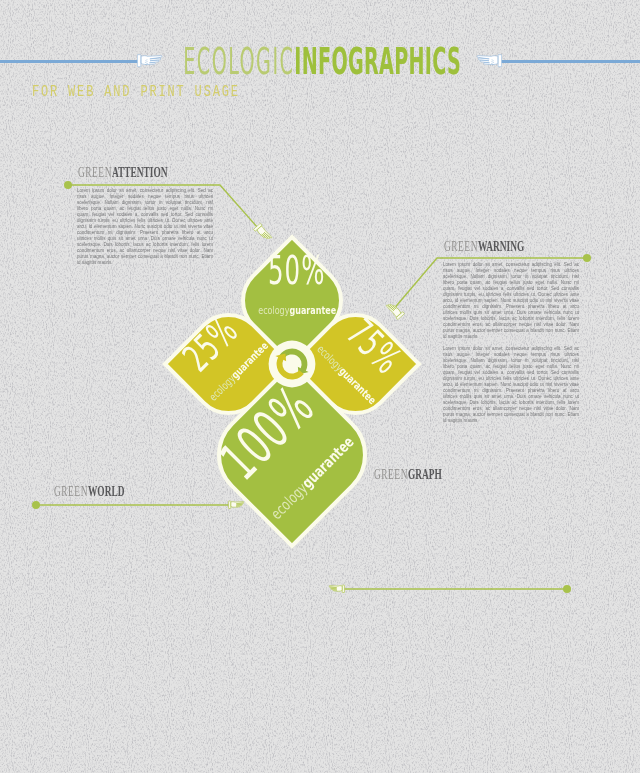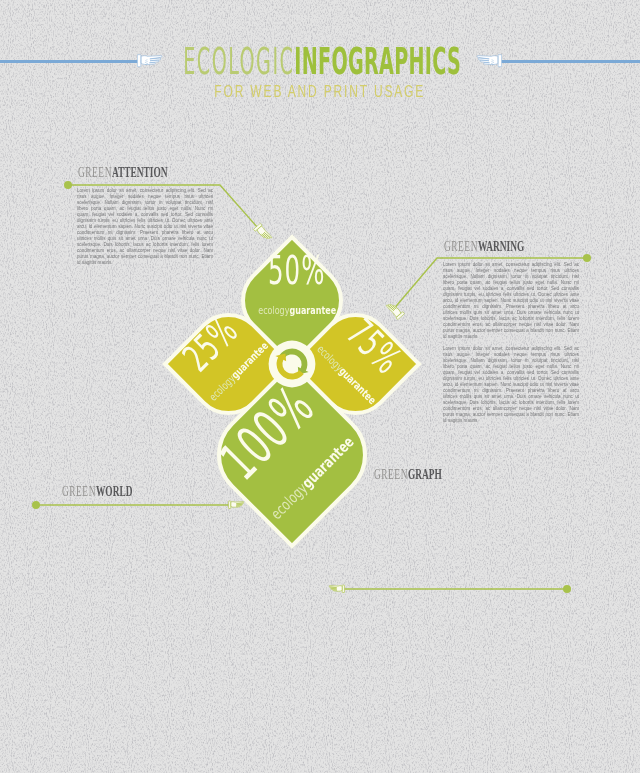--- a/index.html
+++ b/index.html
@@ -11,23 +11,23 @@
 
   
   .headband{position:absolute;top:60px;height:3px;background:#7ba9d6;}
   #title{position:absolute;left:2px;top:39px;width:640px;text-align:center;
          font-size:36.5px;line-height:46px;white-space:nowrap;
          font-family:"DejaVu Sans Condensed","DejaVu Sans",sans-serif;}
   #title>b{display:inline-block;transform:scaleX(.583);transform-origin:center;font-weight:400;}
   #title i{font-style:normal;}
   #title .lt{color:#b9cb72;font-weight:400;letter-spacing:2.5px;}
   #title .bd{color:#9ec03c;font-weight:700;letter-spacing:0.5px;}
-  #subtitle{position:absolute;left:0;top:81px;width:640px;text-align:center;
+  #subtitle{position:absolute;left:0;top:81px;width:640px;
             font-size:15.7px;line-height:22px;color:#d3cd6a;white-space:nowrap;
-            font-family:Liberation Sans, sans-serif;}
+            font-family:Liberation Mono, monospace;}
   #subtitle i{display:inline-block;transform:scaleX(.765);letter-spacing:2.4px;font-style:normal;}
 
   
   .sect-h{position:absolute;font-size:14px;line-height:14px;white-space:nowrap;
           font-family:Liberation Serif, serif;}
   .sect-h>b{display:inline-block;transform:scaleX(.67);transform-origin:left center;font-weight:400;}
   .sect-h i{font-style:normal;}
   .sect-h .lt{color:#939290;font-weight:400;letter-spacing:0.8px;}
   .sect-h .bd{color:#58585a;font-weight:700;letter-spacing:0px;}
 
@@ -172,17 +172,17 @@
   <div class="copy" style="left:77px;top:188px;width:136px">
     <p>Lorem ipsum dolor sit amet, consectetur adipiscing elit. Sed ac risus augue. Integer sodales neque tempus risus ultrices scelerisque. Nullam dignissim, tortor in volutpat tincidunt, nisl libero porta quam, ac feugiat tellus justo eget nulla. Nunc mi quam, feugiat vel sodales a, convallis sed tortor. Sed convallis dignissim turpis, eu ultricies felis ultricies ut. Donec ultrices ante arcu, id elementum sapien. Nunc suscipit odio ut nisl viverra vitae condimentum mi dignissim. Praesent pharetra libero at arcu ultrices mollis quis sit amet urna. Duis ornare vehicula nunc ut scelerisque. Duis lobortis, lacus ac lobortis interdum, felis lorem condimentum eros, ac ullamcorper neque nisl vitae dolor. Nam purus magna, auctor semper consequat a blandit non nunc. Etiam id sagittis mauris.</p>
   </div>
 
   <div class="sect-h" style="left:444px;top:240px"><b><i class="lt">GREEN</i><i class="bd">WARNING</i></b></div>
   <div class="copy" style="left:443px;top:262px;width:136px">
     <p>Lorem ipsum dolor sit amet, consectetur adipiscing elit. Sed ac risus augue. Integer sodales neque tempus risus ultrices scelerisque. Nullam dignissim, tortor in volutpat tincidunt, nisl libero porta quam, ac feugiat tellus justo eget nulla. Nunc mi quam, feugiat vel sodales a, convallis sed tortor. Sed convallis dignissim turpis, eu ultricies felis ultricies ut. Donec ultrices ante arcu, id elementum sapien. Nunc suscipit odio ut nisl viverra vitae condimentum mi dignissim. Praesent pharetra libero at arcu ultrices mollis quis sit amet urna. Duis ornare vehicula nunc ut scelerisque. Duis lobortis, lacus ac lobortis interdum, felis lorem condimentum eros, ac ullamcorper neque nisl vitae dolor. Nam purus magna, auctor semper consequat a blandit non nunc. Etiam id sagittis mauris.</p>
     <p>Lorem ipsum dolor sit amet, consectetur adipiscing elit. Sed ac risus augue. Integer sodales neque tempus risus ultrices scelerisque. Nullam dignissim, tortor in volutpat tincidunt, nisl libero porta quam, ac feugiat tellus justo eget nulla. Nunc mi quam, feugiat vel sodales a, convallis sed tortor. Sed convallis dignissim turpis, eu ultricies felis ultricies ut. Donec ultrices ante arcu, id elementum sapien. Nunc suscipit odio ut nisl viverra vitae condimentum mi dignissim. Praesent pharetra libero at arcu ultrices mollis quis sit amet urna. Duis ornare vehicula nunc ut scelerisque. Duis lobortis, lacus ac lobortis interdum, felis lorem condimentum eros, ac ullamcorper neque nisl vitae dolor. Nam purus magna, auctor semper consequat a blandit non nunc. Etiam id sagittis mauris.</p>
   </div>
 
-  <div class="sect-h" style="left:62px;top:485px"><b><i class="lt">GREEN</i><i class="bd">WORLD</i></b></div>
+  <div class="sect-h" style="left:54px;top:485px"><b><i class="lt">GREEN</i><i class="bd">WORLD</i></b></div>
 
   <div class="sect-h" style="left:374px;top:468px"><b><i class="lt">GREEN</i><i class="bd">GRAPH</i></b></div>
 
 </div>
 
 </body></html>

